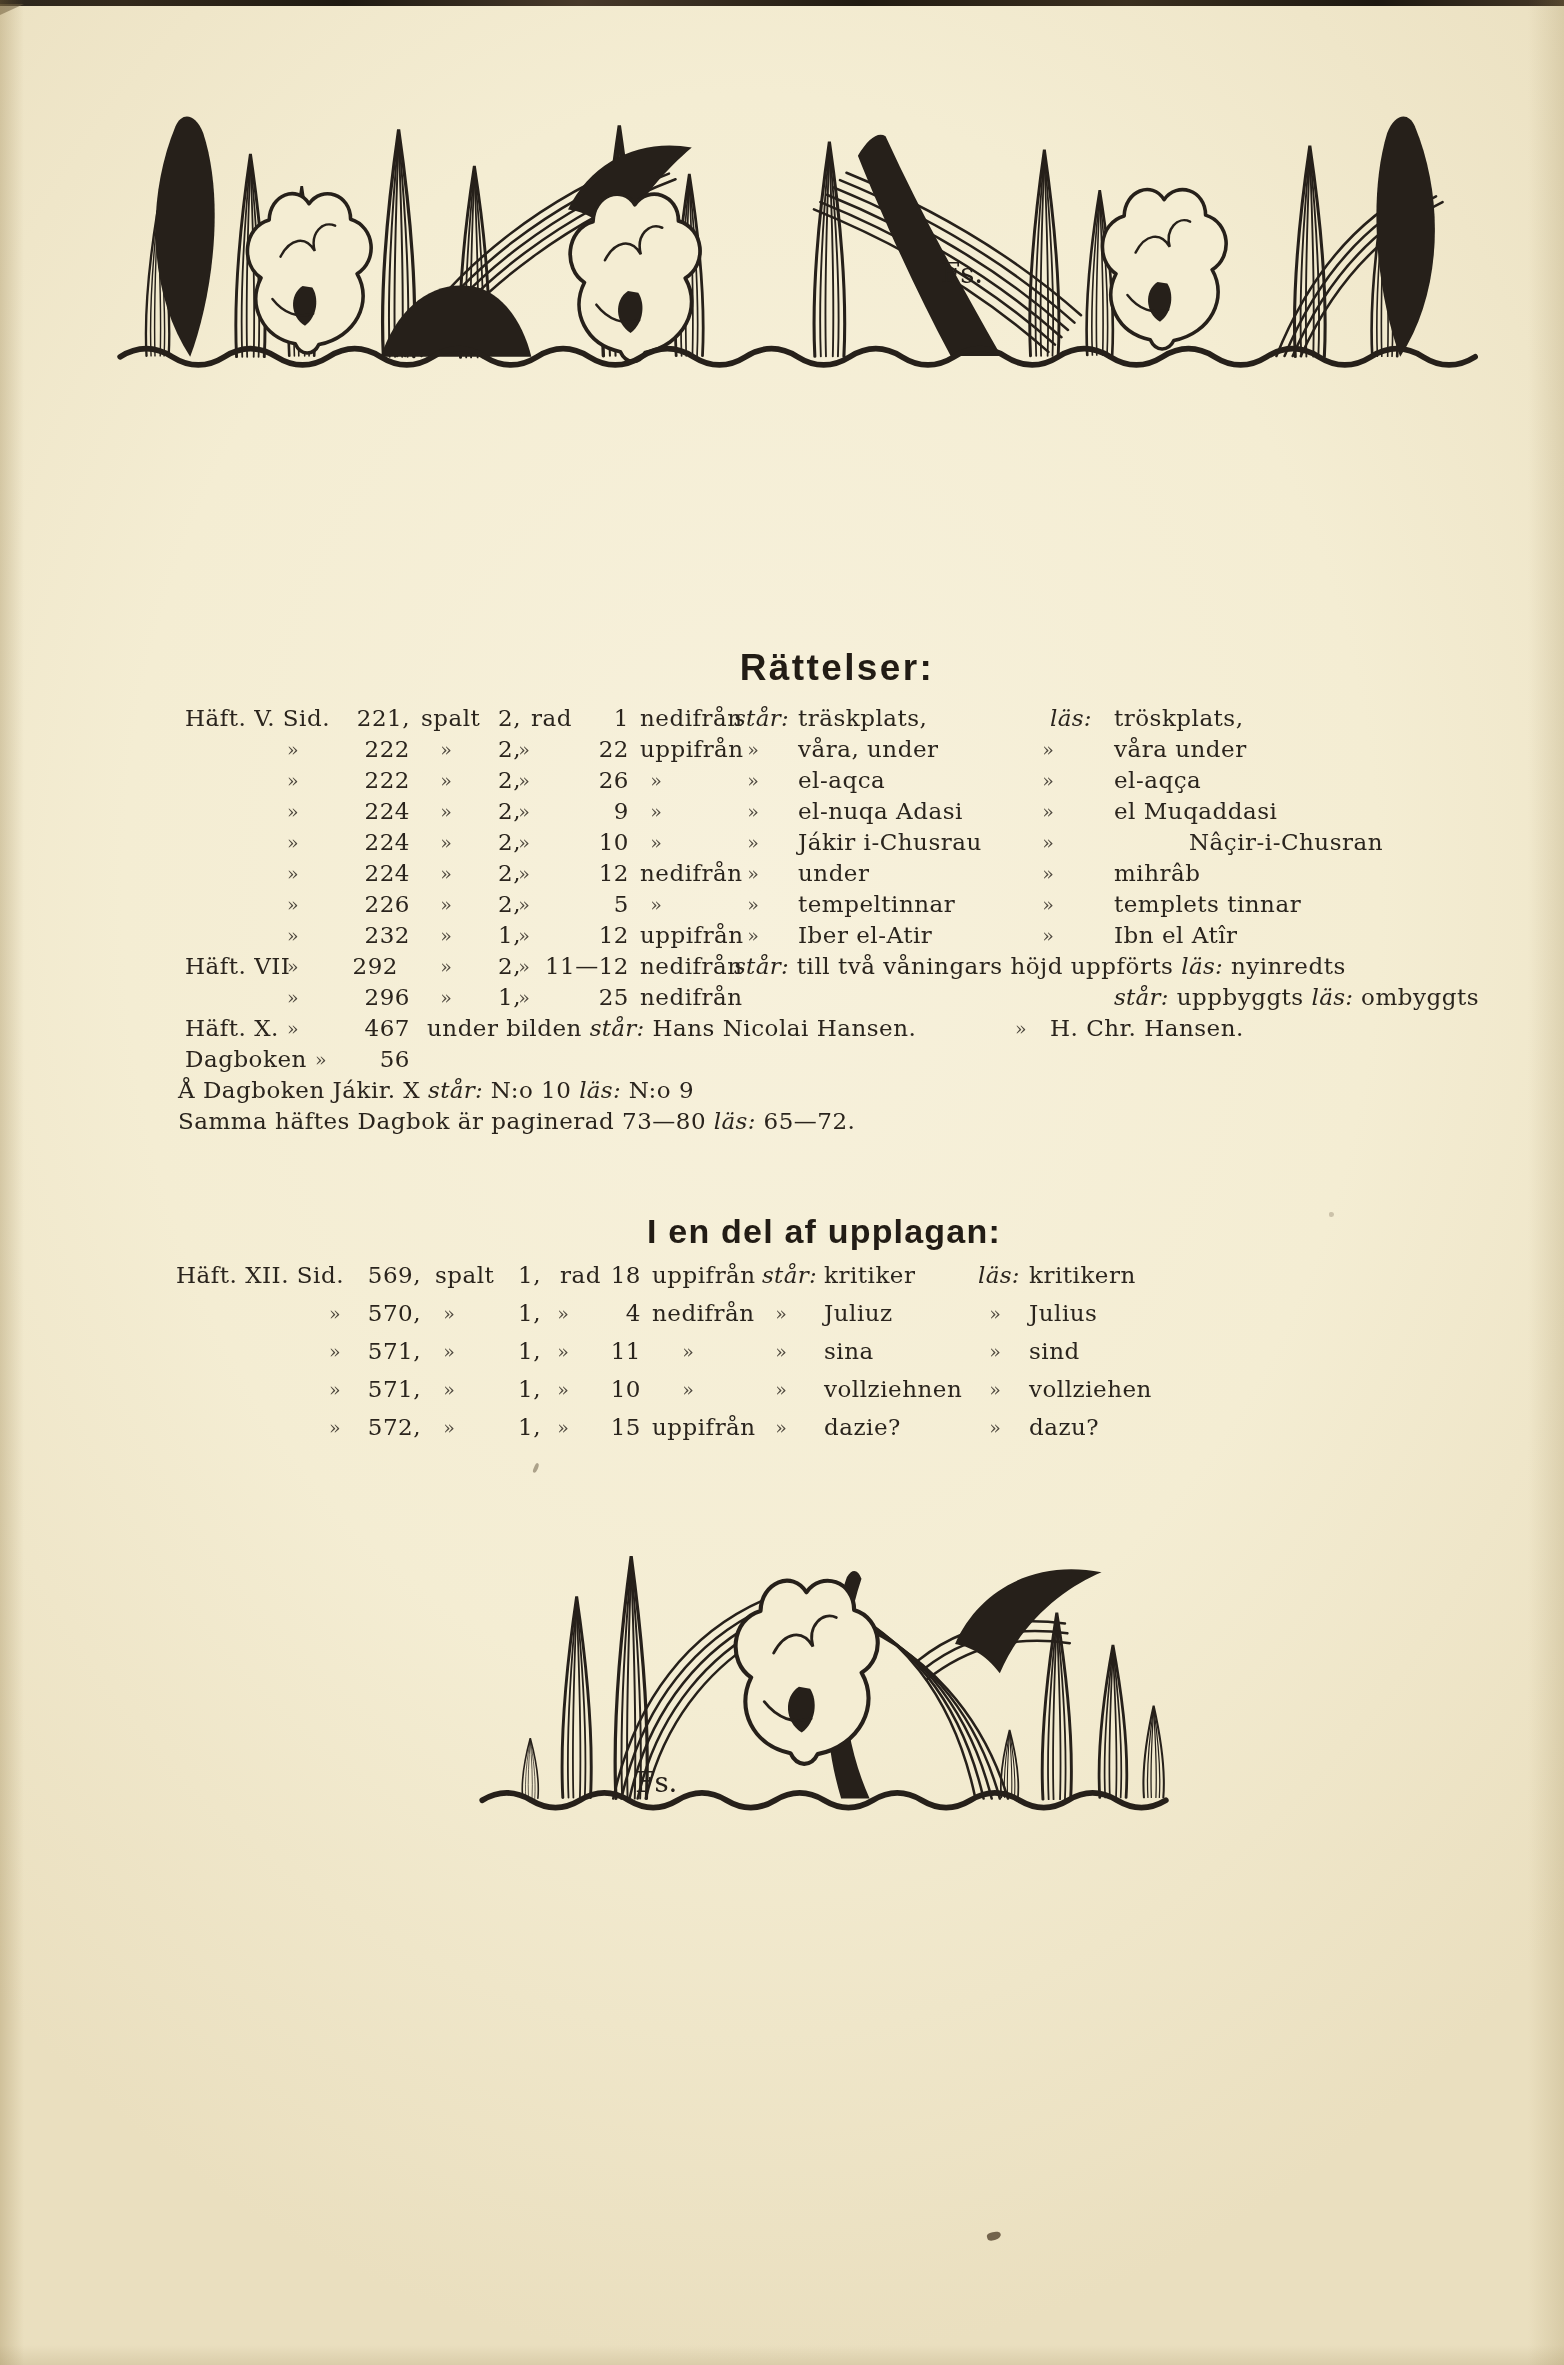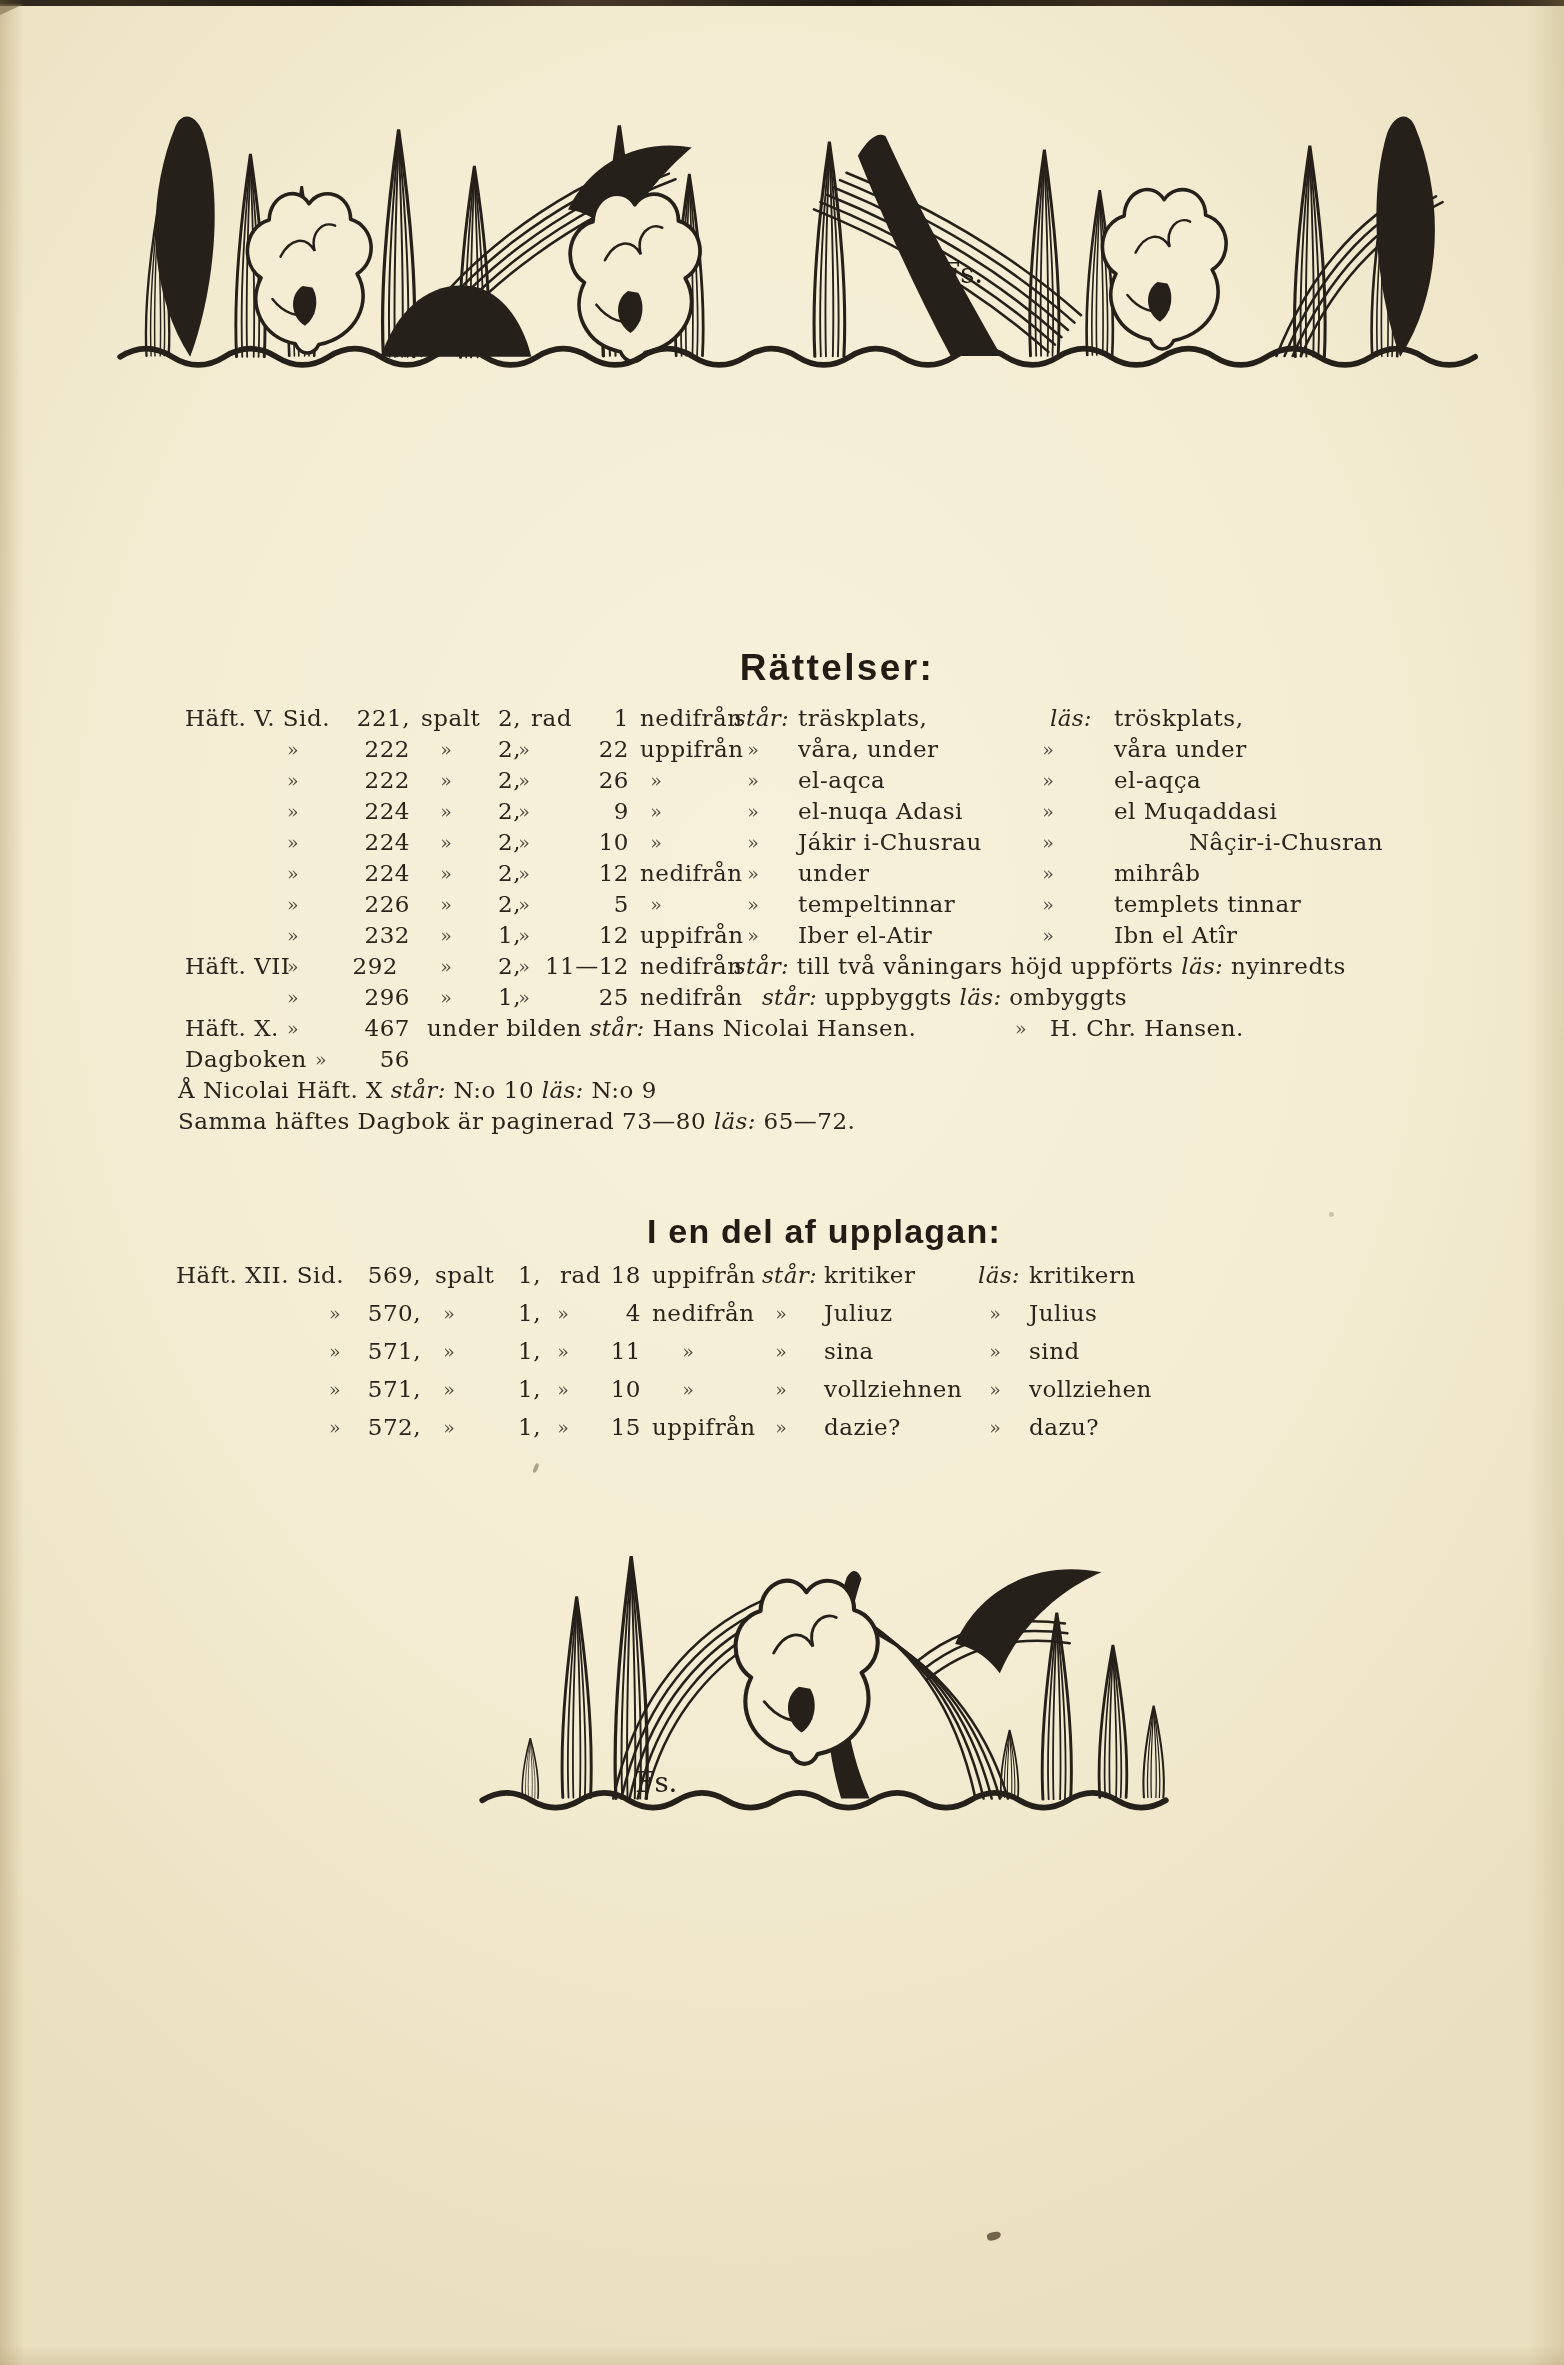--- a/index.html
+++ b/index.html
@@ -255,37 +255,37 @@
         <span class="cell" style="left: 734px; width: 733px; text-align: left;"><span class="it">står:</span><span> till två våningars höjd uppförts </span><span class="it">läs:</span><span> nyinredts</span></span>
       </div>
       <div class="row">
         <span class="cell mk" style="left: 275px; width: 36px; text-align: center;">»</span>
         <span class="cell" style="left: 348px; width: 62px; text-align: right;">296</span>
         <span class="cell mk" style="left: 434px; width: 24.4px; text-align: center;">»</span>
         <span class="cell" style="left: 498px; width: 36px; text-align: left;">1,</span>
         <span class="cell mk" style="left: 512px; width: 24.4px; text-align: center;">»</span>
         <span class="cell" style="left: 539px; width: 90px; text-align: right;">25</span>
         <span class="cell" style="left: 640px; width: 99px; text-align: left;">nedifrån</span>
-        <span class="cell" style="left: 762px; width: 733px; text-align: left;"><span class="it">står:</span><span> uppbyggts </span><span class="it">läs:</span><span> ombyggts</span></span>
+        <span class="cell" style="left: 746px; width: 733px; text-align: right;"><span class="it">står:</span><span> uppbyggts </span><span class="it">läs:</span><span> ombyggts</span></span>
       </div>
       <div class="row">
         <span class="cell" style="left: 185px; width: 179px; text-align: left;">Häft. X.</span>
         <span class="cell mk" style="left: 275px; width: 36px; text-align: center;">»</span>
         <span class="cell" style="left: 348px; width: 62px; text-align: right;">467</span>
         <span class="cell" style="left: 427px; width: 936px; text-align: left;"><span>under bilden </span><span class="it">står:</span><span> Hans Nicolai Hansen.</span></span>
         <span class="cell mk" style="left: 1003px; width: 36px; text-align: center;">»</span>
         <span class="cell" style="left: 1050px; width: 269px; text-align: left;">H. Chr. Hansen.</span>
       </div>
       <div class="row">
         <span class="cell" style="left: 185px; width: 179px; text-align: left;">Dagboken</span>
         <span class="cell mk" style="left: 303px; width: 36px; text-align: center;">»</span>
         <span class="cell" style="left: 348px; width: 62px; text-align: right;">56</span>
       </div>
       <div class="row">
-        <span class="cell" style="left: 178px; width: 1180px; text-align: left;"><span>Å Nicolai Häft. X </span><span class="it">står:</span><span> N:o 10 </span><span class="it">läs:</span><span> N:o 9</span></span>
+        <span class="cell" style="left: 178px; width: 1180px; text-align: left;"><span>Å Dagboken Jákir. X </span><span class="it">står:</span><span> N:o 10 </span><span class="it">läs:</span><span> N:o 9</span></span>
       </div>
       <div class="row">
         <span class="cell" style="left: 178px; width: 1180px; text-align: left;"><span>Samma häftes Dagbok är paginerad 73—80 </span><span class="it">läs:</span><span> 65—72.</span></span>
       </div>
     </div>
 
   <div id="title2" class="title">I en del af upplagan:</div>
 
   <div id="table2" class="t">
       <div class="row">

